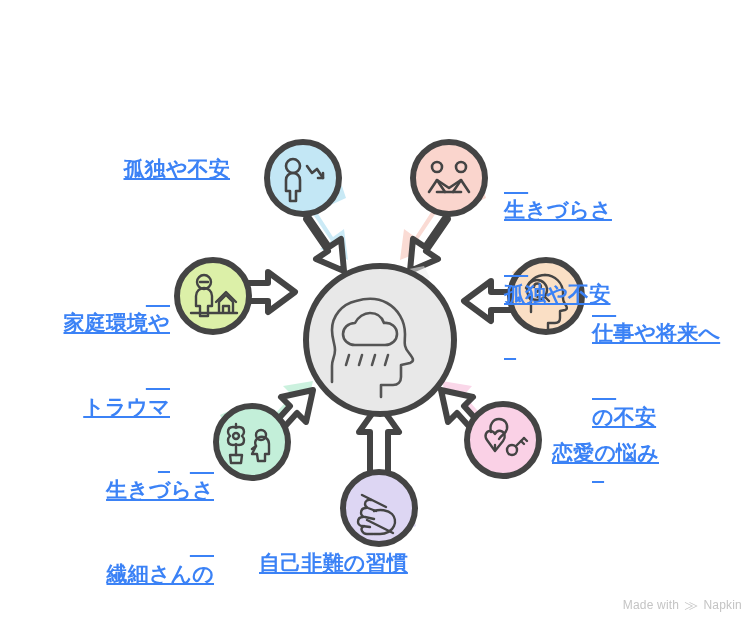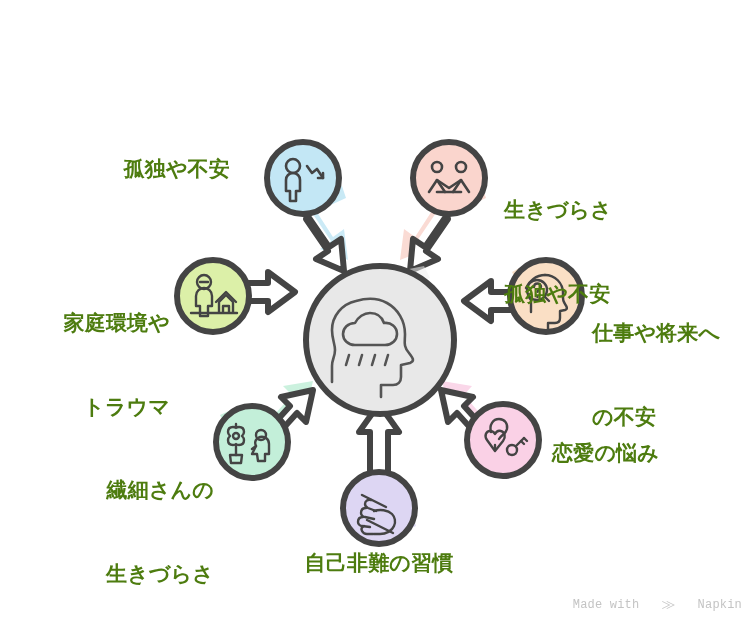--- a/index.html
+++ b/index.html
@@ -14,37 +14,38 @@
   #stage{
     position:relative;
     width:756px;height:624px;
   }
   #stage svg#diagram{
     position:absolute;left:0;top:0;
     width:756px;height:624px;
   }
   .node-label{
     position:absolute;
-    color:#4d7c0f;
+    color:#3b82f6;
     font-weight:700;
     font-size:21px;
     line-height:1.32;
     white-space:pre;
     letter-spacing:0.2px;
+    text-decoration:underline;
   }
   .lbl-right{text-align:left;}
   .lbl-left{text-align:right;}
-  .lbl-center{text-align:center;}
+  .lbl-center{}
   #watermark{
     position:absolute;
     right:14px;bottom:12px;
-    display:flex;align-items:center;gap:22px;
+    display:flex;align-items:center;gap:5px;
     color:#c4c4c4;
     font-size:12px;
-    font-family:Liberation Mono, monospace;
+    font-family:Liberation Sans, sans-serif;
     letter-spacing:0.2px;
     user-select:none;
   }
   #watermark .wm-mark{
     display:inline-block;
     color:#c4c4c4;
     font-size:14px;
     line-height:1;
     transform:translateY(0px);
   }
@@ -234,22 +235,22 @@
     <div>家庭環境や</div>
     <div>トラウマ</div>
   </div>
 
   <div class="node-label lbl-right" style="left:592px; top:264px; width:170px;">
     <div>仕事や将来へ</div>
     <div>の不安</div>
   </div>
 
   <div class="node-label lbl-left" style="left:34px; top:421px; width:180px;">
+    <div>生きづらさ</div>
     <div>繊細さんの</div>
-    <div>生きづらさ</div>
   </div>
 
   <div class="node-label lbl-right" style="left:552px; top:439px; width:200px;">恋愛の悩み</div>
 
   <div class="node-label lbl-center" style="left:259px; top:549px; width:240px;">自己非難の習慣</div>
 
   <div id="watermark">
     <span>Made with</span>
     <span class="wm-mark">≫</span>
     <span>Napkin</span>

